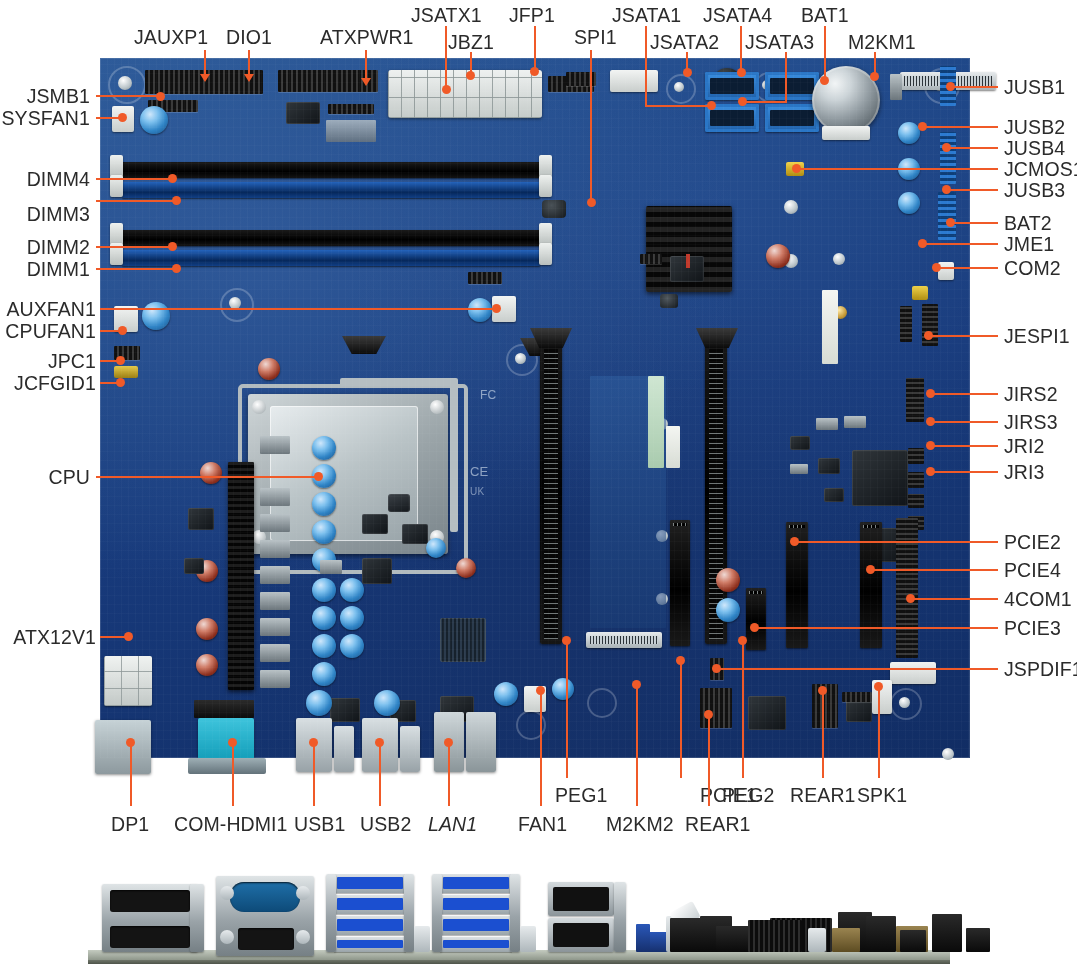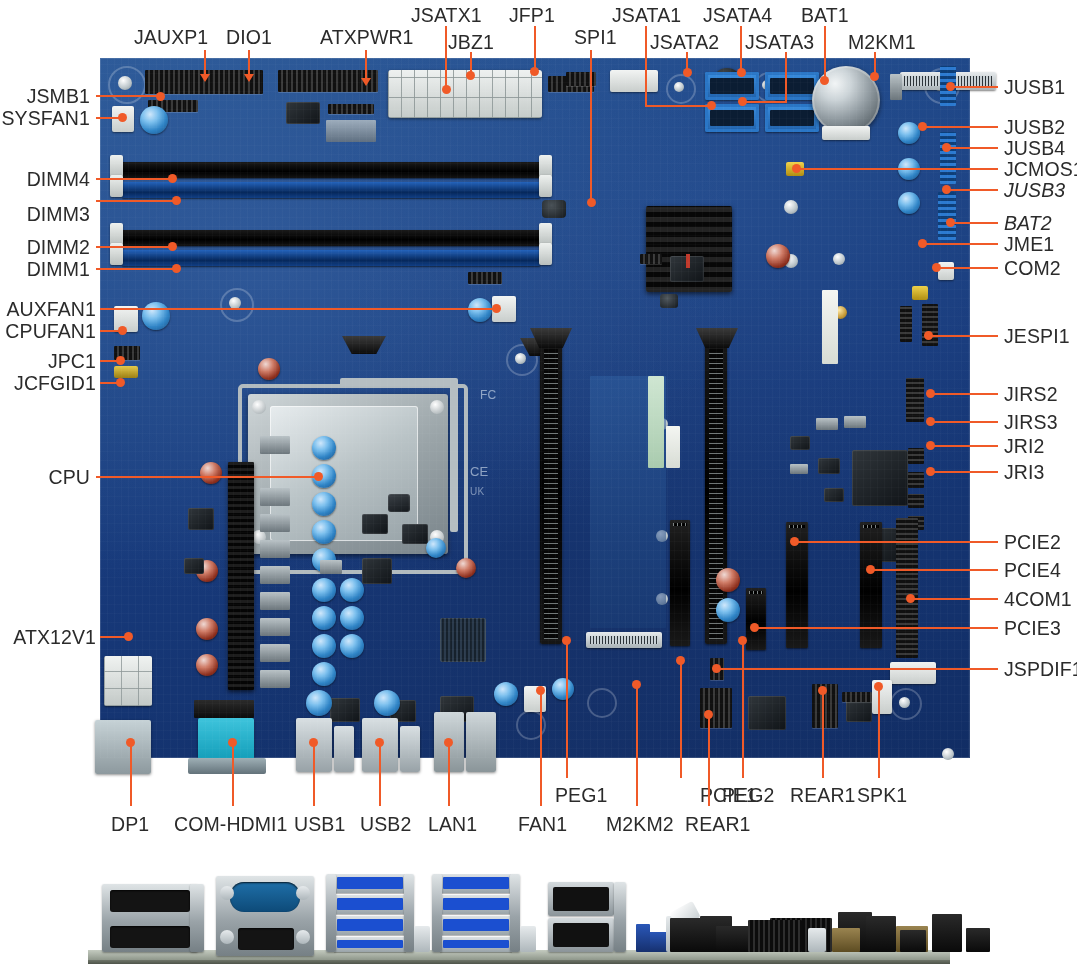--- a/index.html
+++ b/index.html
@@ -551,25 +551,25 @@
   <div class="dot" style="left:918px;top:122px;"></div>
 
   <div class="lbl" style="left:1004px;top:139px;">JUSB4</div>
   <div class="lead h" style="left:948px;top:147px;width:50px;"></div>
   <div class="dot" style="left:942px;top:143px;"></div>
 
   <div class="lbl" style="left:1004px;top:160px;">JCMOS1</div>
   <div class="lead h" style="left:798px;top:168px;width:200px;"></div>
   <div class="dot" style="left:792px;top:164px;"></div>
 
-  <div class="lbl" style="left:1004px;top:181px;font-style:italic;">JUSB3</div>
+  <div class="lbl" style="left:1004px;top:181px;">JUSB3</div>
   <div class="lead h" style="left:948px;top:189px;width:50px;"></div>
   <div class="dot" style="left:942px;top:185px;"></div>
 
-  <div class="lbl" style="left:1004px;top:214px;font-style:italic;">BAT2</div>
+  <div class="lbl" style="left:1004px;top:214px;">BAT2</div>
   <div class="lead h" style="left:952px;top:222px;width:46px;"></div>
   <div class="dot" style="left:946px;top:218px;"></div>
 
   <div class="lbl" style="left:1004px;top:235px;">JME1</div>
   <div class="lead h" style="left:924px;top:243px;width:74px;"></div>
   <div class="dot" style="left:918px;top:239px;"></div>
 
   <div class="lbl" style="left:1004px;top:259px;">COM2</div>
   <div class="lead h" style="left:938px;top:267px;width:60px;"></div>
   <div class="dot" style="left:932px;top:263px;"></div>
@@ -623,21 +623,21 @@
   <div class="dot" style="left:228px;top:738px;"></div>
 
   <div class="lbl" style="left:294px;top:815px;">USB1</div>
   <div class="lead v" style="left:313px;top:742px;height:64px;"></div>
   <div class="dot" style="left:309px;top:738px;"></div>
 
   <div class="lbl" style="left:360px;top:815px;">USB2</div>
   <div class="lead v" style="left:379px;top:742px;height:64px;"></div>
   <div class="dot" style="left:375px;top:738px;"></div>
 
-  <div class="lbl" style="left:428px;top:815px;">LAN1</div>
+  <div class="lbl" style="left:428px;top:815px;font-style:italic;">LAN1</div>
   <div class="lead v" style="left:448px;top:742px;height:64px;"></div>
   <div class="dot" style="left:444px;top:738px;"></div>
 
   <div class="lbl" style="left:518px;top:815px;">FAN1</div>
   <div class="lead v" style="left:540px;top:690px;height:116px;"></div>
   <div class="dot" style="left:536px;top:686px;"></div>
 
   <div class="lbl" style="left:555px;top:786px;">PEG1</div>
   <div class="lead v" style="left:566px;top:640px;height:138px;"></div>
   <div class="dot" style="left:562px;top:636px;"></div>

